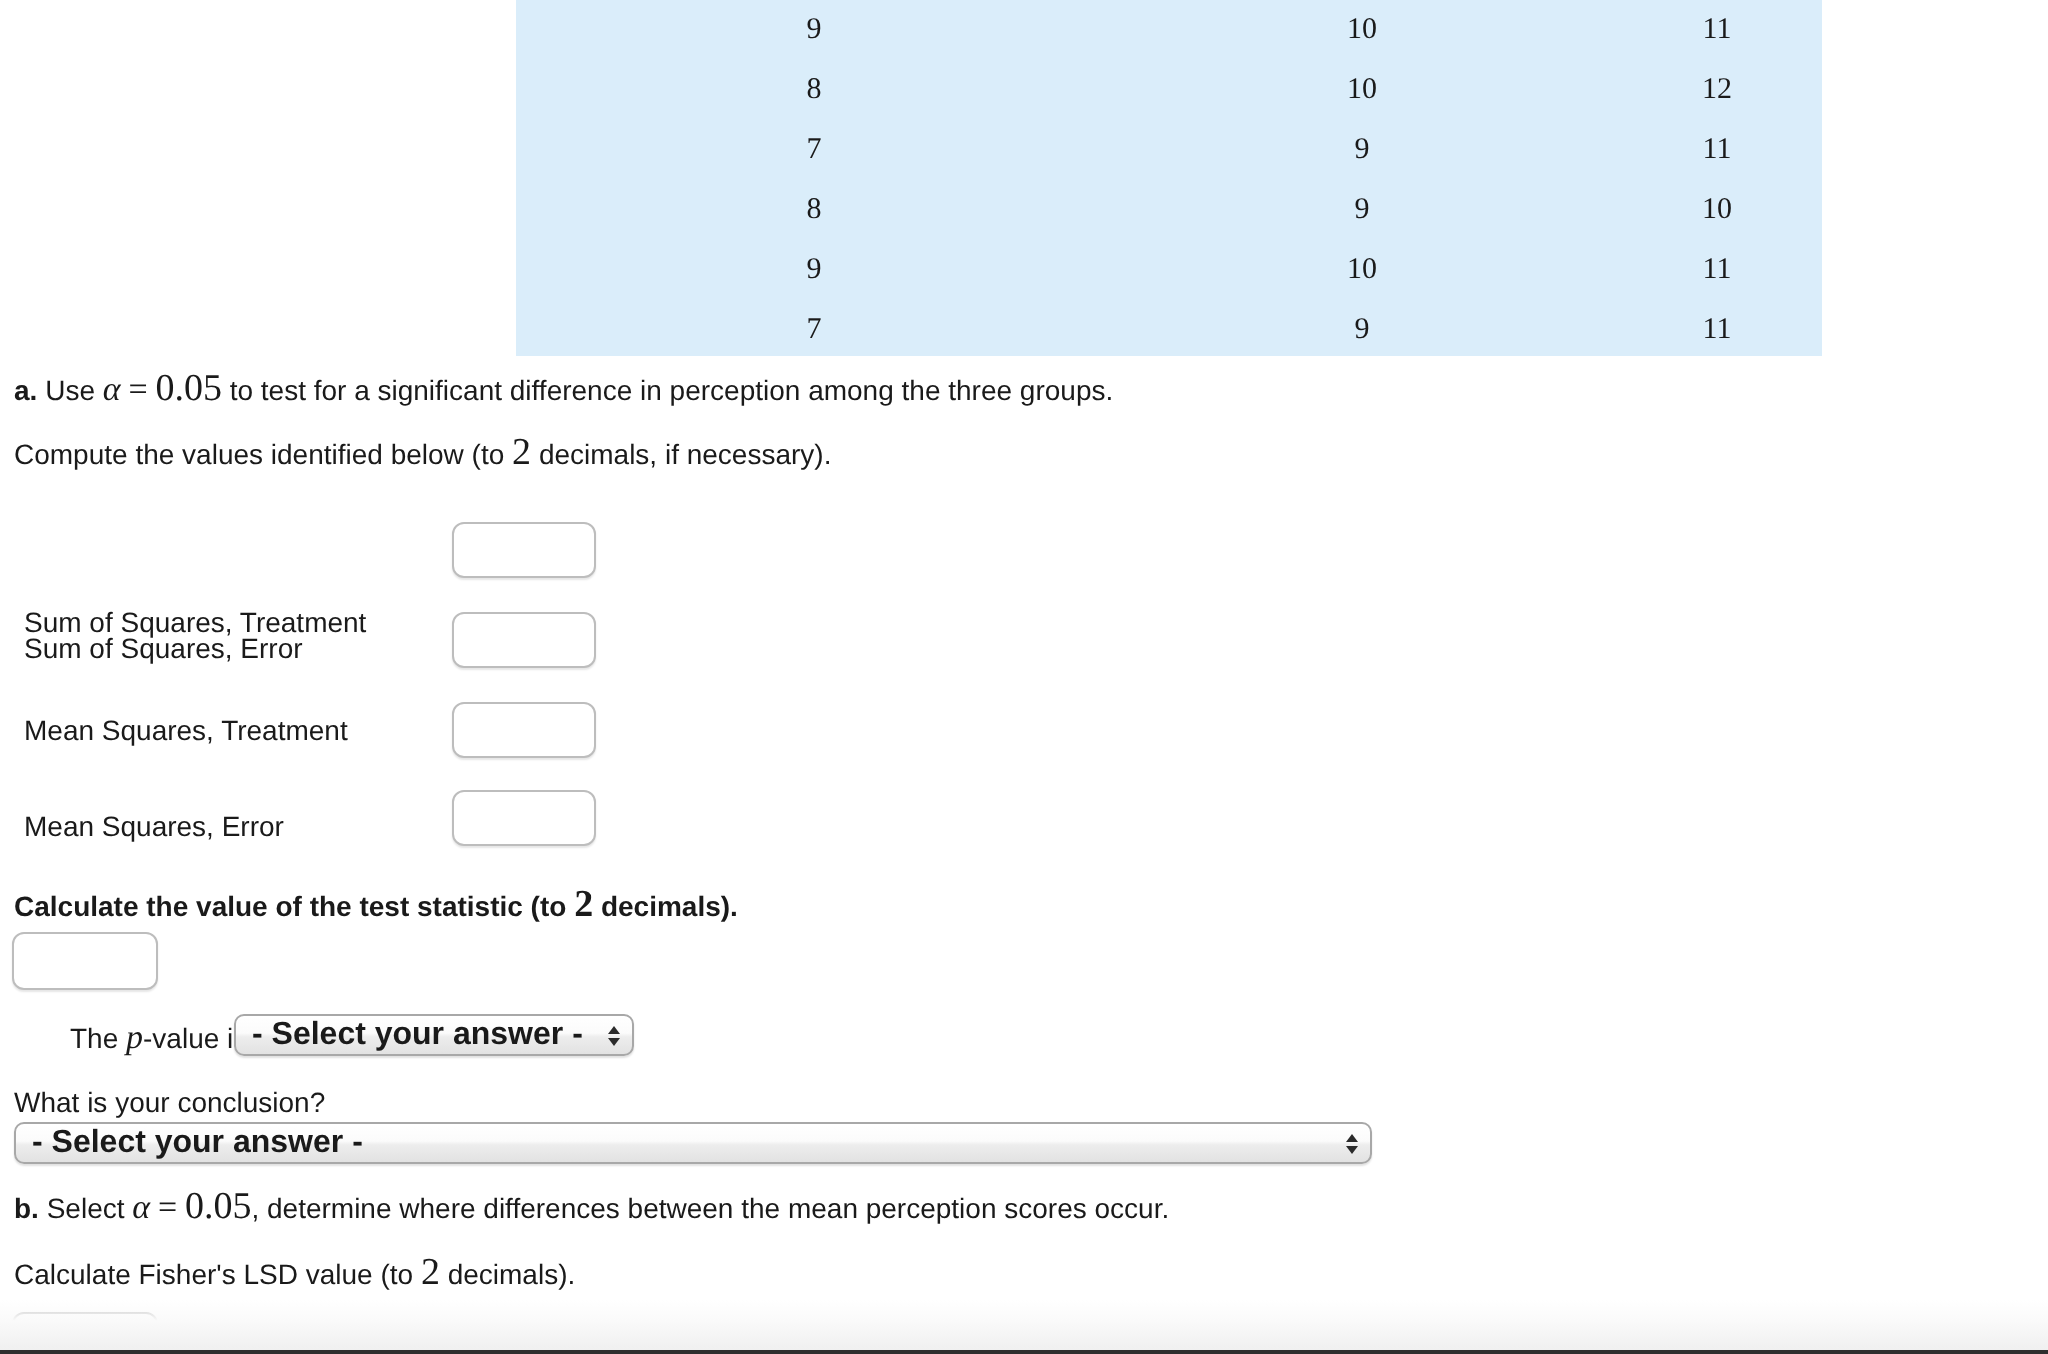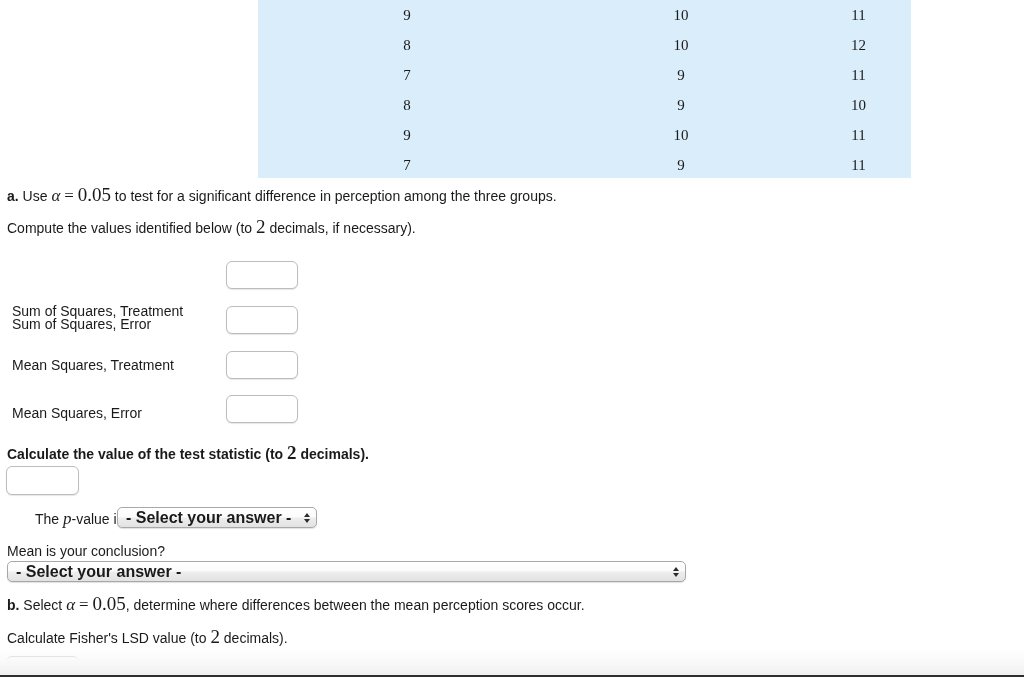--- a/index.html
+++ b/index.html
@@ -227,21 +227,21 @@
 <div class="para" style="top:510px;margin-left:28px;"><span>The</span> <span class="math-i">p</span><span>-value is</span></div>
 
 <div class="selectbox" style="left:117px; top:507px; width:200px; height:21px;">
   <span class="sel-text">- Select your answer -</span>
   <span class="sel-arrows">
     <span class="up"></span>
       <span class="dn"></span>
   </span>
 </div>
 
-<div class="para" style="top:542px;">Mean is your conclusion?</div>
+<div class="para" style="top:542px;">What is your conclusion?</div>
 
 <div class="selectbox" style="left:7px; top:561px; width:679px; height:21px;">
   <span class="sel-text">- Select your answer -</span>
   <span class="sel-arrows">
     <span class="up"></span>
       <span class="dn"></span>
   </span>
 </div>
 
 <div class="para" style="top:595px;"><span class="lbl-bold">b.</span> <span>Select</span> <span class="math-i">α</span> <span class="math">=</span> <span class="num">0.05</span><span>, determine where differences between the mean perception scores occur.</span></div>

